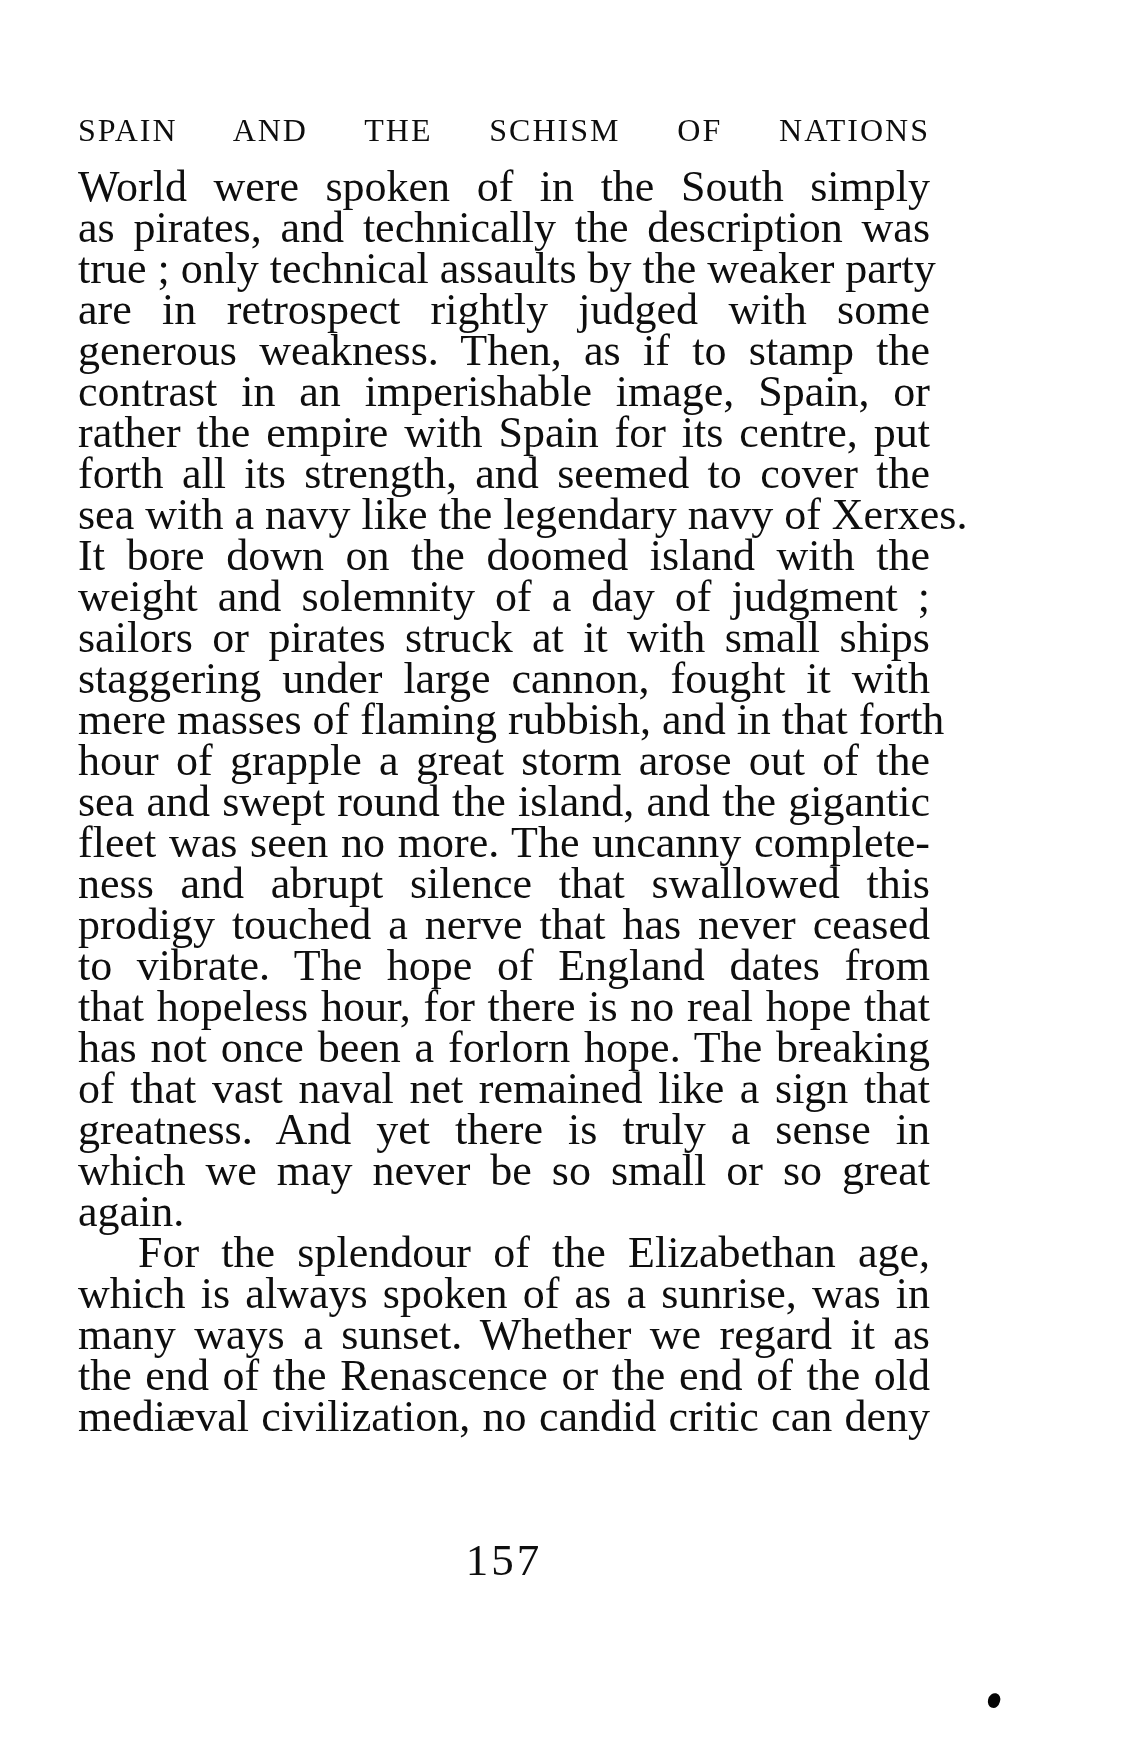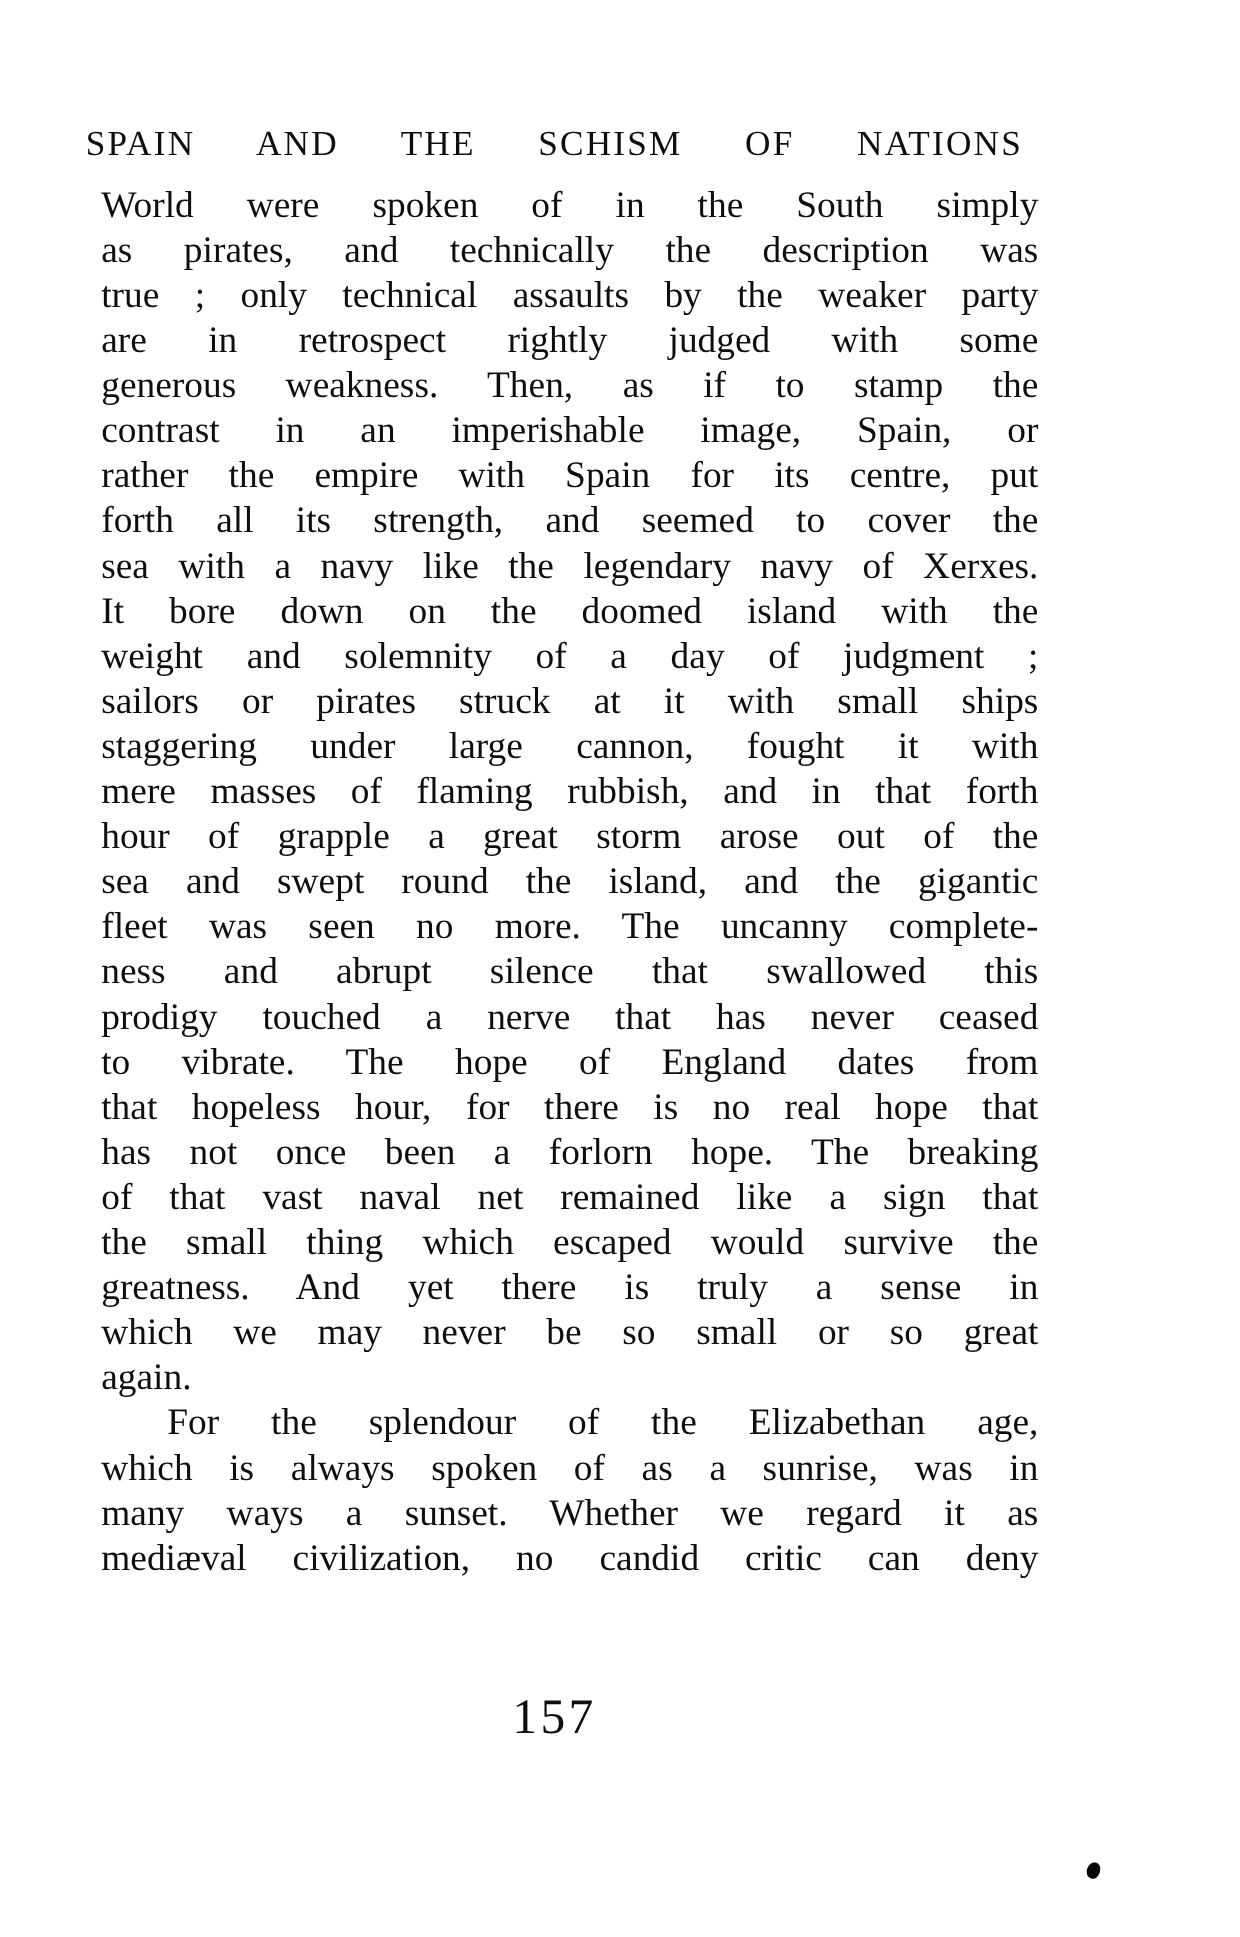--- a/index.html
+++ b/index.html
@@ -27,24 +27,24 @@
     width: 852px;
     font-size: 32px;
     line-height: 48px;
     letter-spacing: 2px;
     white-space: nowrap;
     text-align: justify;
     text-align-last: justify;
   }
   .body-text {
     position: absolute;
-    left: 92px;
+    left: 78px;
     top: 166px;
     width: 852px;
-    font-size: 34px;
+    font-size: 44px;
     line-height: 41px;
   }
   .line {
     height: 41px;
     overflow: visible;
     white-space: nowrap;
   }
   .jline {
     text-align: justify;
     text-align-last: justify;
@@ -96,29 +96,29 @@
         <div class="line jline">mere masses of flaming rubbish, and in that forth</div>
         <div class="line jline">hour of grapple a great storm arose out of the</div>
         <div class="line jline">sea and swept round the island, and the gigantic</div>
         <div class="line jline">fleet was seen no more. The uncanny complete-</div>
         <div class="line jline">ness and abrupt silence that swallowed this</div>
         <div class="line jline">prodigy touched a nerve that has never ceased</div>
         <div class="line jline">to vibrate. The hope of England dates from</div>
         <div class="line jline">that hopeless hour, for there is no real hope that</div>
         <div class="line jline">has not once been a forlorn hope. The breaking</div>
         <div class="line jline">of that vast naval net remained like a sign that</div>
-        <div class="line jline">the small thing which escaped would survive the</div>
         <div class="line jline">greatness. And yet there is truly a sense in</div>
         <div class="line jline">which we may never be so small or so great</div>
         <div class="line">again.</div>
       </div>
       <div>
         <div class="line jline indent">For the splendour of the Elizabethan age,</div>
         <div class="line jline">which is always spoken of as a sunrise, was in</div>
         <div class="line jline">many ways a sunset. Whether we regard it as</div>
+        <div class="line jline">the end of the Renascence or the end of the old</div>
         <div class="line jline">mediæval civilization, no candid critic can deny</div>
       </div>
     </div>
 
   <div class="page-number">157</div>
 
   <div class="ink-speck"></div>
 </div>
 
 </body></html>

